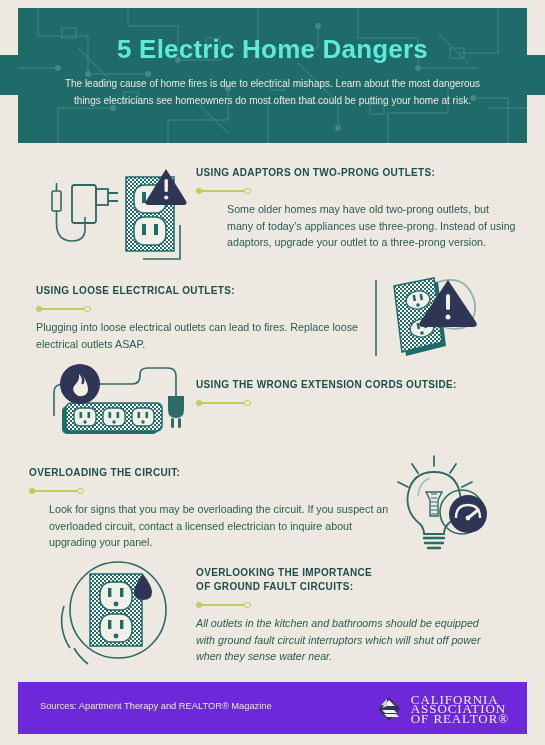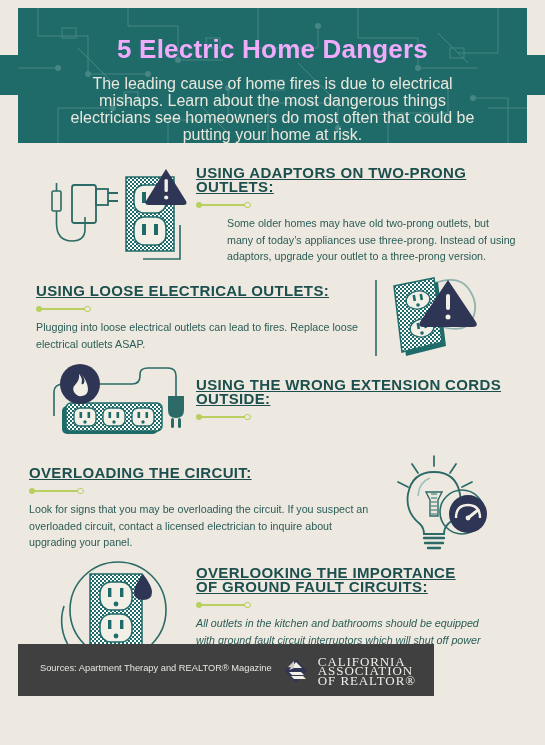--- a/index.html
+++ b/index.html
@@ -31,46 +31,45 @@
     position:absolute;top:55px;
     width:18px;height:40px;
     background:#1f6b6a;
   }
   .tab-outer.l{left:0px;}
   .tab-outer.r{left:527px;}
 
   .hdr-title{
     position:relative;
     text-align:center;
-    color:#f0abfc;
+    color:#5eead4;
     font-size:26px;
     font-weight:bold;
     letter-spacing:.2px;
     margin-top:26px;
   }
   .hdr-sub{
     position:relative;
     text-align:center;
     color:#eae7dd;
-    font-size:16px;
+    font-size:10px;
     line-height:17px;
     margin:10px auto 0;
     width:420px;
   }
 
   
   .section{position:absolute;}
   .txt-title{
     color:#1c4f4d;
-    font-size:15px;
+    font-size:10px;
     font-weight:bold;
     letter-spacing:.35px;
     line-height:14px;
     text-transform:uppercase;
-    text-decoration:underline;
   }
   .rule{
     position:relative;
     margin:7px 0 7px 0;
     width:56px;height:7px;
   }
   .rule .bar{
     position:absolute;left:3px;top:3px;
     width:46px;height:1.6px;background:#b9cf5e;
   }
@@ -85,23 +84,23 @@
     border:1.3px solid #b9cf5e;background:transparent;
   }
   .txt-body{
     color:#2b5c57;
     font-size:10.7px;
     line-height:16.5px;
   }
 
   
   .footer{
-    position:absolute;left:18px;top:644px;
-    width:416px;height:52px;
-    background:#404040;
+    position:absolute;left:18px;top:682px;
+    width:509px;height:52px;
+    background:#6d28d9;
   }
   .footer-src{
     position:absolute;left:22px;top:19px;
     color:#e7e5df;font-size:9.3px;
   }
   .logo{
     position:absolute;right:18px;top:12px;
     display:flex;align-items:center;gap:7px;
   }
   .logo-txt{
@@ -309,21 +308,21 @@
     </div>
   </div>
 
   <div class="section" style="left:29px;top:466px;width:340px;">
     <div class="txt-title">OVERLOADING THE CIRCUIT:</div>
     <div class="rule">
       <div class="bar"></div>
         <div class="dot"></div>
         <div class="ring"></div>
     </div>
-    <div class="txt-body" style="width:340px;">Look for signs that you may be overloading the circuit. If you suspect an overloaded circuit, contact a licensed electrician to inquire about upgrading your panel.</div>
+    <div class="txt-body" style="width:340px;margin-left:20px;">Look for signs that you may be overloading the circuit. If you suspect an overloaded circuit, contact a licensed electrician to inquire about upgrading your panel.</div>
   </div>
 
   <div class="section" style="left:388px;top:452px;width:126px;height:108px;">
     <svg width="126" height="108" viewBox="0 0 126 108">
 
       <g stroke="#2b6a66" stroke-width="1.7" stroke-linecap="round">
         <path d="M46 4 V14"></path>
         <path d="M24 12 L30 21"></path>
         <path d="M10 30 L20 35"></path>
         <path d="M68 12 L62 21"></path>

